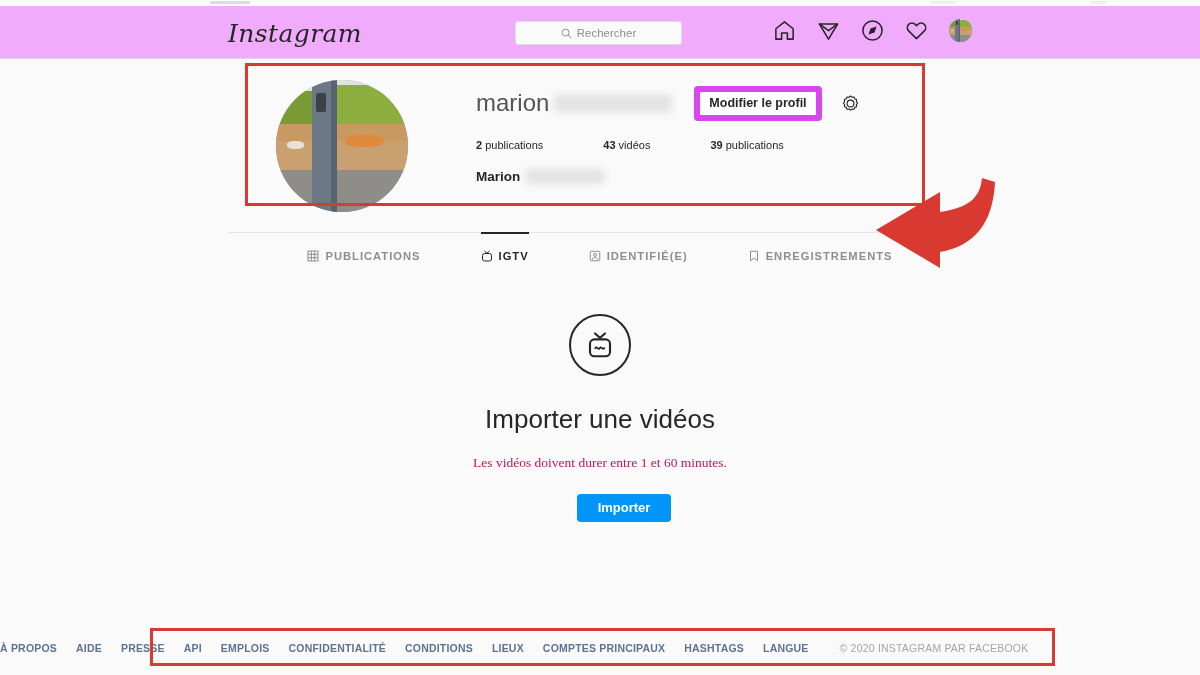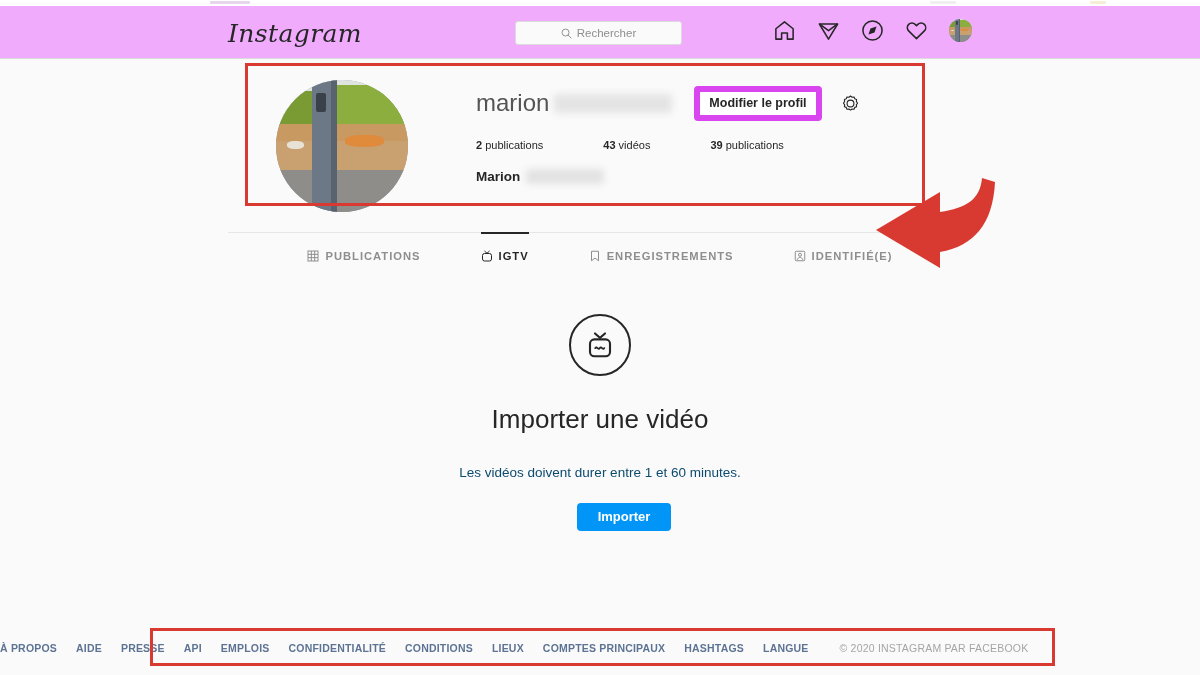--- a/index.html
+++ b/index.html
@@ -256,23 +256,24 @@
     align-items: center;
     justify-content: center;
   }
   .igtv-title {
     margin-top: 28px;
     font-size: 26px;
     font-weight: 300;
     color: #262626;
   }
   .igtv-sub {
-    margin-top: 30px;
+    margin-top: 20px;
     font-size: 13.5px;
-    color: #0c4a6e;
+    color: #be185d;
+    font-family: Liberation Serif, serif;
   }
   .importer-btn {
     margin-top: 23px;
     padding: 6px 21px 7px;
     font-size: 13px;
     font-weight: bold;
     color: #ffffff;
     background: #0095f6;
     border: none;
     border-radius: 4px;
@@ -460,45 +461,45 @@
     <div class="tab active">
       <svg class="tab-icon" width="12" height="12" viewBox="0 0 24 24">
         <rect x="3" y="7" width="18" height="15" rx="4" fill="none" stroke="#262626" stroke-width="2"></rect>
         <path d="M7.5 2.5 12 6.5 16.5 2.5" fill="none" stroke="#262626" stroke-width="2" stroke-linecap="round"></path>
       </svg>
       <span>IGTV</span>
     </div>
 
     <div class="tab">
       <svg class="tab-icon" width="12" height="12" viewBox="0 0 24 24">
-        <path d="M5 2.5h14v19l-7-5.4-7 5.4z" fill="none" stroke="#8e8e8e" stroke-width="2" stroke-linejoin="round"></path>
-      </svg>
-      <span>ENREGISTREMENTS</span>
-    </div>
-
-    <div class="tab">
-      <svg class="tab-icon" width="12" height="12" viewBox="0 0 24 24">
         <rect x="2.5" y="2.5" width="19" height="19" rx="2" fill="none" stroke="#8e8e8e" stroke-width="2"></rect>
         <circle cx="12" cy="9.5" r="3" fill="none" stroke="#8e8e8e" stroke-width="2"></circle>
         <path d="M6.5 19c1.2-3 3.3-4.4 5.5-4.4s4.3 1.4 5.5 4.4" fill="none" stroke="#8e8e8e" stroke-width="2" stroke-linecap="round"></path>
       </svg>
       <span>IDENTIFIÉ(E)</span>
+    </div>
+
+    <div class="tab">
+      <svg class="tab-icon" width="12" height="12" viewBox="0 0 24 24">
+        <path d="M5 2.5h14v19l-7-5.4-7 5.4z" fill="none" stroke="#8e8e8e" stroke-width="2" stroke-linejoin="round"></path>
+      </svg>
+      <span>ENREGISTREMENTS</span>
     </div>
 
   </div>
 
   <div class="igtv-empty">
     <div class="igtv-circle">
       <svg width="30" height="30" viewBox="0 0 24 24">
         <rect x="4" y="7.5" width="16" height="13.5" rx="3.5" fill="none" stroke="#262626" stroke-width="1.7"></rect>
         <path d="M8 2.8 12 6.3 16 2.8" fill="none" stroke="#262626" stroke-width="1.7" stroke-linecap="round"></path>
         <path d="M8.2 14.5c1.2-2 2.4 2 3.6 0s2.4 2 3.6 0" fill="none" stroke="#262626" stroke-width="1.5" stroke-linecap="round"></path>
       </svg>
     </div>
-    <div class="igtv-title">Importer une vidéo</div>
+    <div class="igtv-title">Importer une vidéos</div>
     <div class="igtv-sub">Les vidéos doivent durer entre 1 et 60 minutes.</div>
     <button class="importer-btn">Importer</button>
   </div>
 
   <div class="footer">
     <div class="footer-links">
       <span class="footer-link">À PROPOS</span>
       <span class="footer-link">AIDE</span>
       <span class="footer-link">PRESSE</span>
       <span class="footer-link">API</span>

